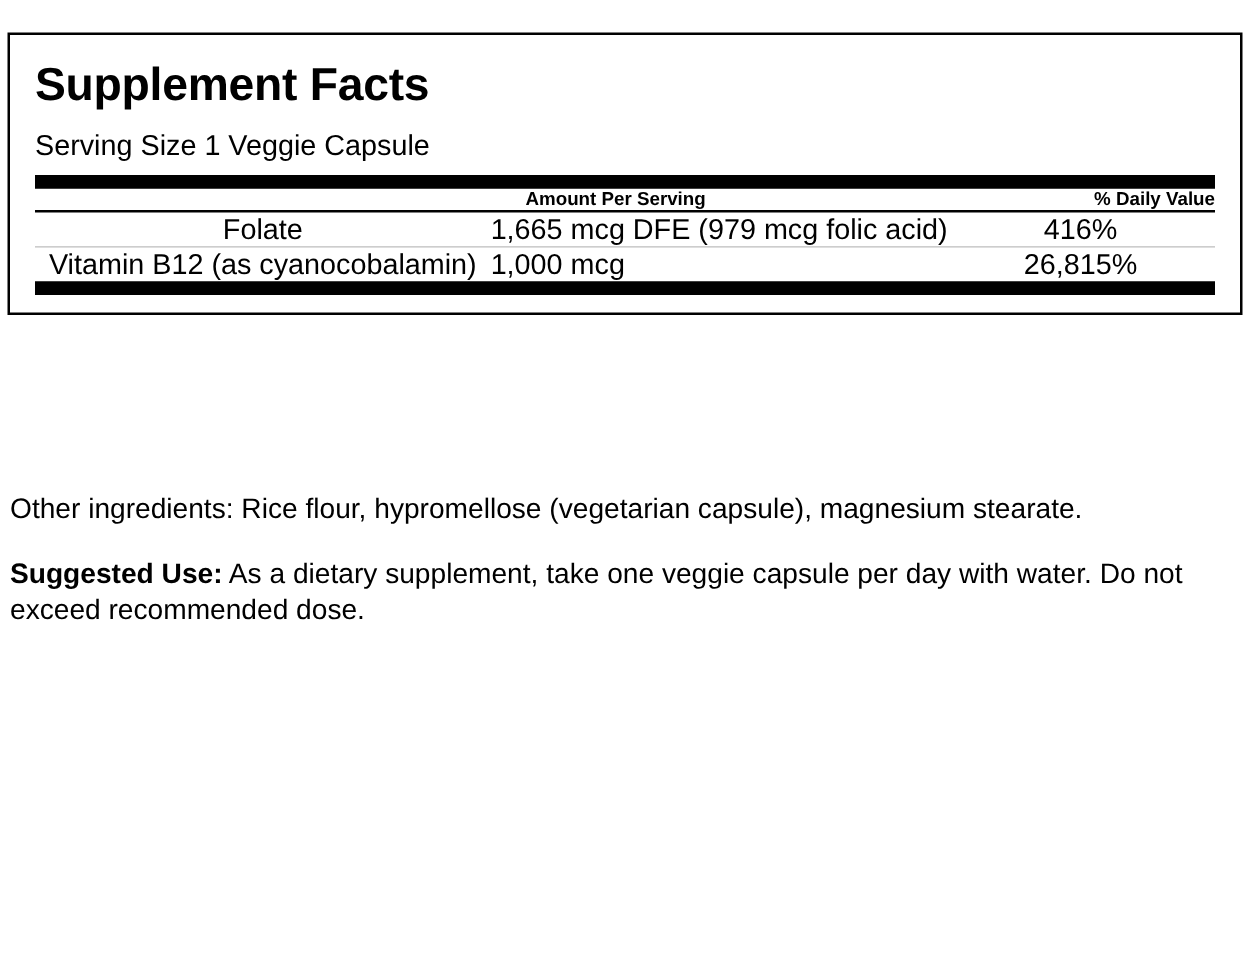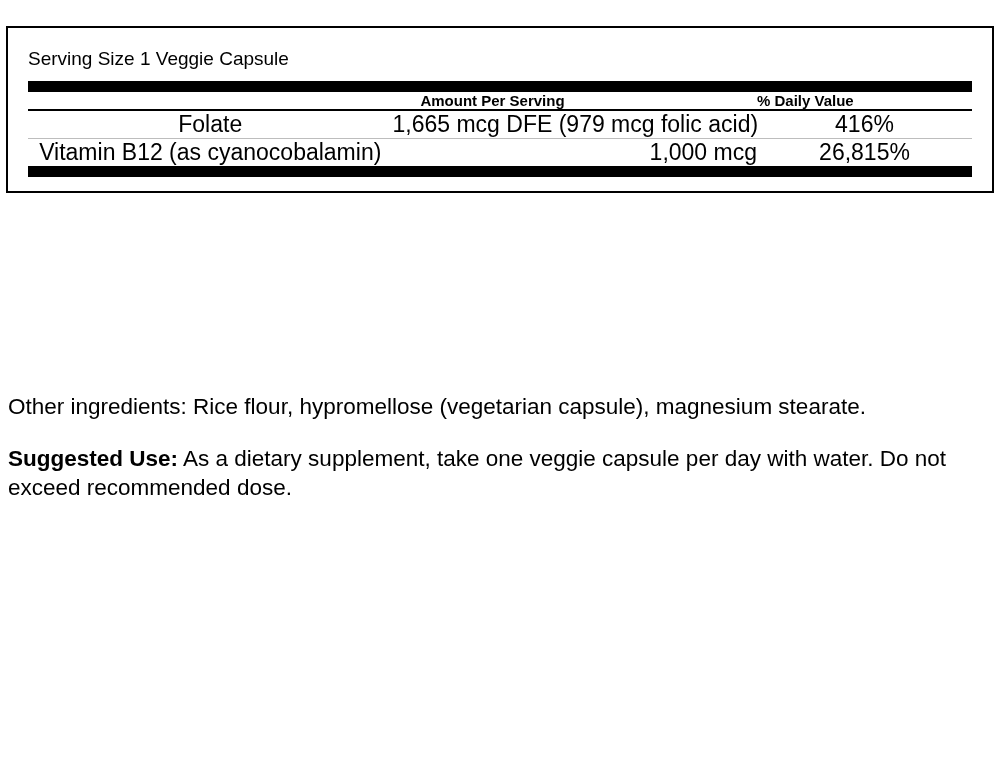--- a/index.html
+++ b/index.html
@@ -32,21 +32,21 @@
     padding: 20px 20px 14px 20px;
   }
   .facts-title {
     font-size: 37px;
     font-weight: bold;
     line-height: 1.1;
     letter-spacing: -0.2px;
     margin: 0 0 14px 0;
   }
   .serving-size {
-    font-size: 19px;
+    font-size: 23px;
     line-height: 1.2;
     margin: 0 0 10px 0;
   }
 
   .rule-thick {
     height: 11px;
     background: #000000;
     margin: 0;
   }
   .rule-thin {
@@ -69,29 +69,29 @@
     padding: 0;
     vertical-align: baseline;
   }
   .hdr-row th {
     font-size: 15px;
     font-weight: bold;
     padding: 6px 0 7px 0;
   }
   .hdr-blank { width: 200px; }
   .hdr-amount { text-align: center; }
-  .hdr-dv { text-align: left; width: 215px; }
+  .hdr-dv { text-align: right; width: 215px; }
 
   .nutrient-row td {
     font-size: 23px;
     padding: 8px 0 8px 0;
     white-space: nowrap;
   }
   .nut-name { text-align: center; }
-  .nut-amount { text-align: right; }
+  .nut-amount { text-align: left; }
   .nut-dv { text-align: center; width: 215px; }
 
   
   .body-copy {
     position: absolute;
     left: 8px;
     top: 392px;
     width: 972px;
   }
   .para {
@@ -104,20 +104,21 @@
     font-weight: bold;
   }
 </style>
 </head>
 <body>
 
 <div class="page">
 
   <div class="facts-panel">
 
+    <div class="facts-title">Supplement Facts</div>
 
     <div class="serving-size">Serving Size 1 Veggie Capsule</div>
 
     <div class="rule-thick"></div>
 
     <table class="facts">
       <tbody>
           <tr class="hdr-row">
         <th class="hdr-blank"></th>
         <th class="hdr-amount">Amount Per Serving</th>

